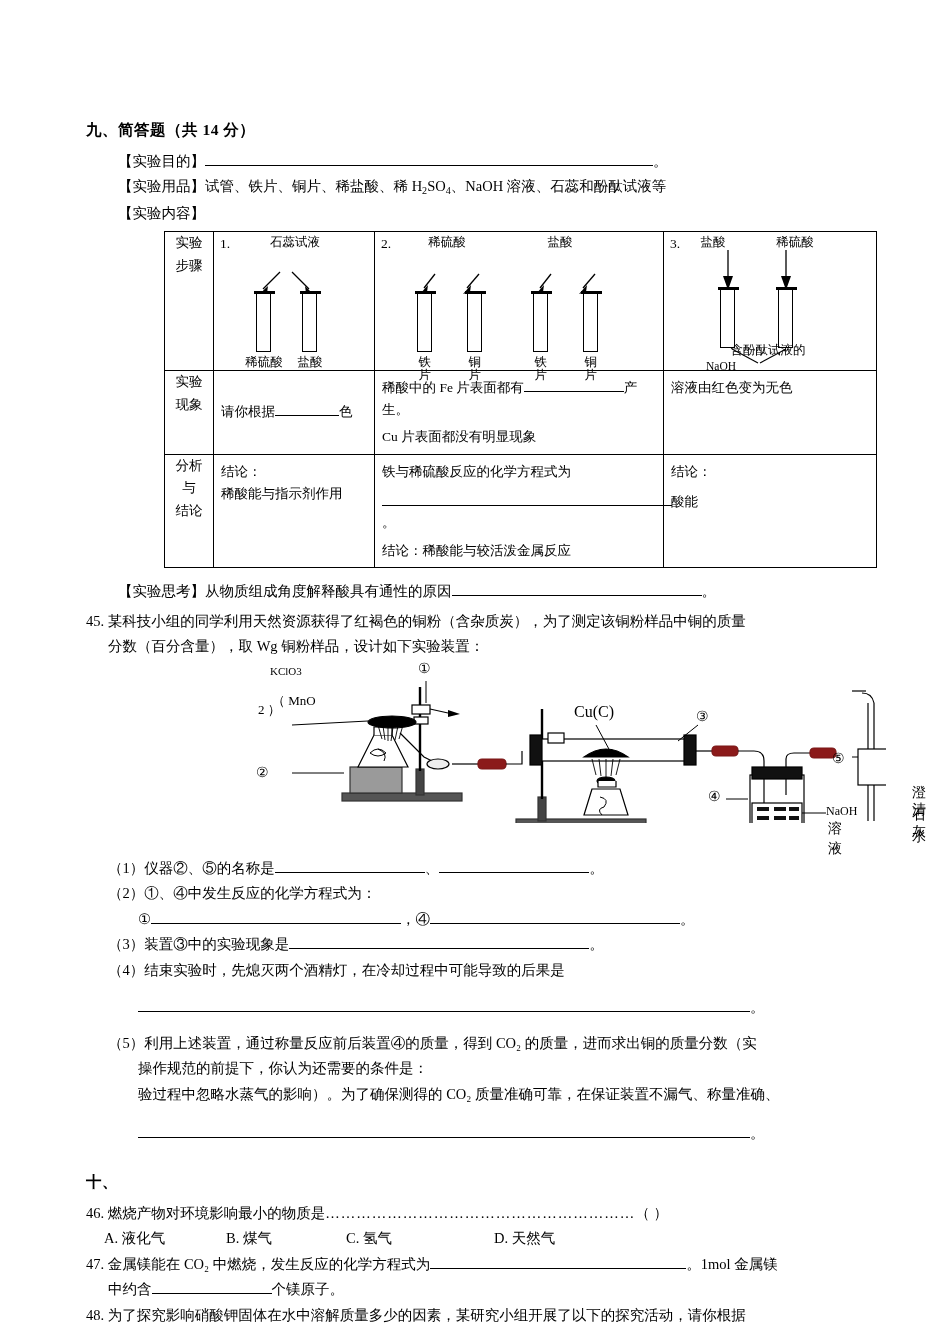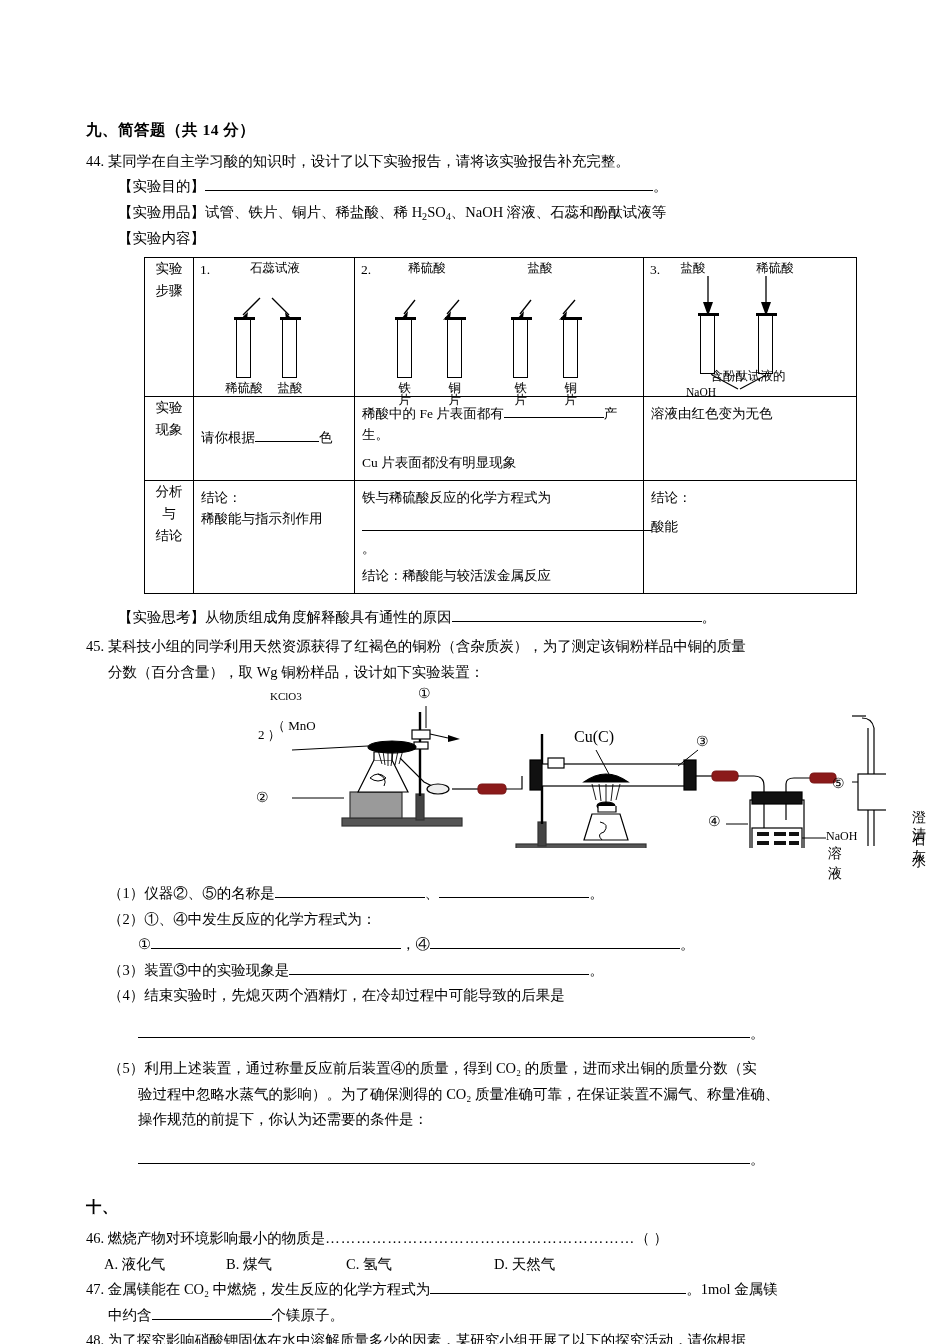--- a/index.html
+++ b/index.html
@@ -20,21 +20,21 @@
   .blank { display:inline-block; border-bottom:1px solid #000; vertical-align:baseline; height:1em; }
   .b-xl { width:448px; } .b-m { width:250px; }
   .b-s { width:150px; } .b-tiny { width:64px; }
   .b-q47 { width:256px; } .b-q47b { width:120px; }
   .b-mid { width:300px; } .b-u5 { width:612px; }
   .b-row { width:290px; } .b-phe { width:100px; }
 
   sub { font-size:.7em; vertical-align:-.28em; }
 
   
-  table.exp { border-collapse:collapse; margin:6px 0 0 58px; width:710px;
+  table.exp { border-collapse:collapse; margin:6px 0 0 78px; width:710px;
               table-layout:fixed;border-radius:18px; }
   table.exp td { border:1px solid #000; vertical-align:top; padding:0; font-size:13.5px; }
   td.rowlab { width:48px; text-align:center; vertical-align:middle; line-height:1.65;
               font-size:13.5px; padding:4px 2px; }
   td.c1 { width:160px; } td.c2 { width:288px; } td.c3 { width:212px; }
   .cellpad { padding:6px 7px; line-height:1.6; }
 
   
   .stepbox { position:relative; height:138px; }
   .num { position:absolute; left:6px; top:4px; font-size:13.5px; }
@@ -58,21 +58,20 @@
   .dots { letter-spacing:1px; }
 </style>
 </head>
 <body>
 
 <div class="page">
 <div class="content">
 
   <div class="sec-title">九、简答题（共 14 分）</div>
 
-  <div class="q-line">44. 某同学在自主学习酸的知识时，设计了以下实验报告，请将该实验报告补充完整。</div>
 
   <div class="q-line indent1">
     <span>【实验目的】</span><span class="blank b-xl"></span>。
   </div>
 
   <div class="q-line indent1">
     <span>【实验用品】</span><span>试管、铁片、铜片、稀盐酸、稀 H</span><sub>2</sub><span>SO</span><sub>4</sub><span>、NaOH 溶液、石蕊和酚酞试液等</span>
   </div>
 
   <div class="q-line indent1">【实验内容】</div>
@@ -372,22 +371,22 @@
   <div class="q-line indent2">
     <span>（3）装置③中的实验现象是</span><span class="blank b-mid"></span>。
   </div>
 
   <div class="q-line indent2">（4）结束实验时，先熄灭两个酒精灯，在冷却过程中可能导致的后果是</div>
   <div class="q-line indent3" style="margin-top:14px;">
     <span class="blank b-u5"></span>。
   </div>
 
   <div class="q-line indent2" style="margin-top:12px;">（5）利用上述装置，通过称量反应前后装置④的质量，得到 CO₂ 的质量，进而求出铜的质量分数（实</div>
+  <div class="q-line indent3">操作规范的前提下，你认为还需要的条件是：</div>
   <div class="q-line indent3">验过程中忽略水蒸气的影响）。为了确保测得的 CO₂ 质量准确可靠，在保证装置不漏气、称量准确、</div>
-  <div class="q-line indent3">操作规范的前提下，你认为还需要的条件是：</div>
   <div class="q-line indent3" style="margin-top:16px;">
     <span class="blank b-u5"></span>。
   </div>
 
   <div class="sec-title sec2">十、</div>
 
   <div class="q-line">
     <span>46. 燃烧产物对环境影响最小的物质是</span><span class="dots">……………………………………………………</span><span>（      ）</span>
   </div>
   <div class="q-line" style="padding-left:18px;">

